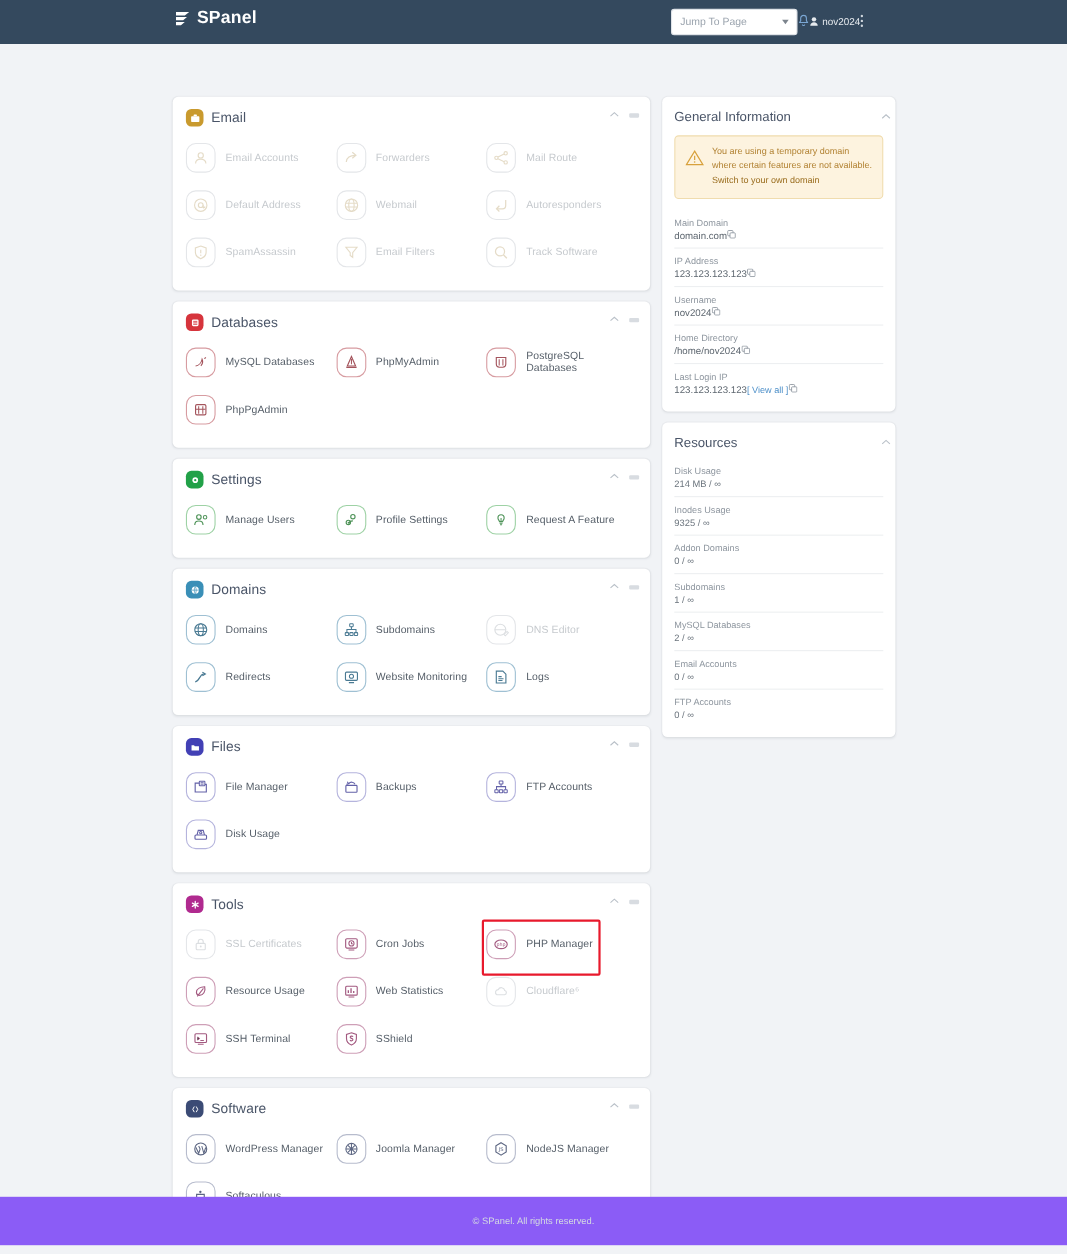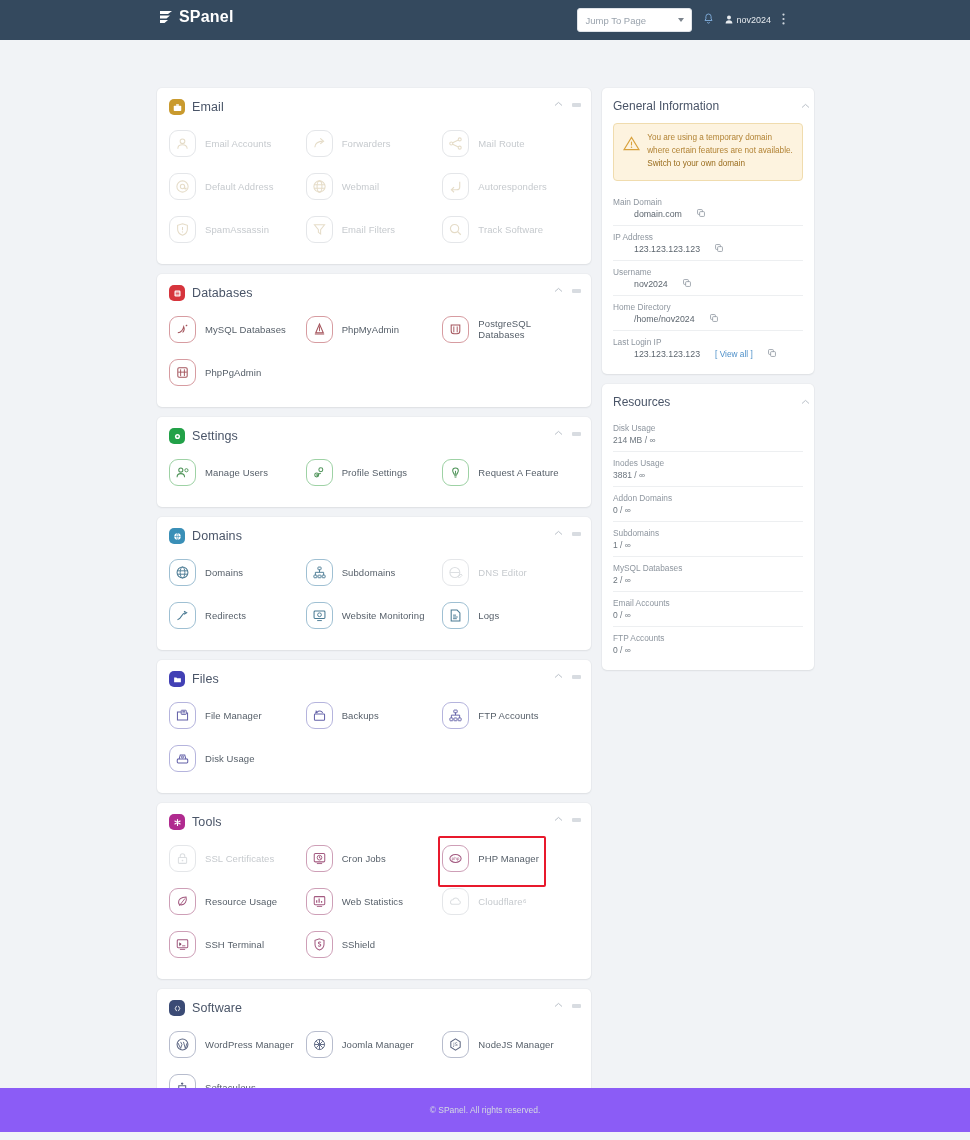--- a/index.html
+++ b/index.html
@@ -15,21 +15,21 @@
   .topbar {
     height: 40px; background: #34495e;
     display: flex; align-items: center;
     padding: 0 185px 0 0;
     position: relative;
   }
   .brand { position:absolute; left:157px; top:8px; display:flex; align-items:center; gap:4px; }
   .brand-mark { width:18px; height:18px; position:relative; }
   .brand-mark svg { display:block; }
   .brand-text { color:#ffffff; font-size:16px; font-weight:bold; letter-spacing:.2px; }
-  .top-right { position:absolute; right:185px; top:8px; display:flex; align-items:center; gap:11px; }
+  .top-right { position:absolute; right:185px; top:8px; display:flex; align-items:center; }
   .jump {
     width:115px; height:24px; background:#fff; border:1px solid #dfe3e8; border-radius:3px;
     display:flex; align-items:center; justify-content:space-between; padding:0 7px;
     font-size:9.5px; color:#9aa3ad;
   }
   .caret { width:0;height:0;border-left:3.5px solid transparent;border-right:3.5px solid transparent;border-top:4px solid #7c848d; }
   .bell { color:#7ba7d4; font-size:12px; line-height:1; }
   .user { display:flex; align-items:center; gap:3px; color:#e7ebef; font-size:9px; }
   .user-ico { font-size:9px; }
   .kebab { color:#cfd6dd; font-size:11px; letter-spacing:0; line-height:1; }
@@ -91,21 +91,21 @@
     display:flex; gap:7px; padding:8px 9px 9px 9px; align-items:flex-start;justify-content:center;
   }
   .warn-tri { flex:none; margin-top:4px; }
   .notice-txt { font-size:8.2px; color:#b28334; line-height:1.55; }
   .notice-txt b { color:#9a6d1e; font-weight:normal; display:block; margin-top:1px; }
 
   .kv { padding:0 11px; }
   .kv-row { padding:6px 0 6px 0; border-bottom:1px solid #edeff1; }
   .kv-row:last-child { border-bottom:none; }
   .kv-k { font-size:8.3px; color:#8e969f; margin-bottom:2px; }
-  .kv-v { font-size:8.8px; color:#5d666f; display:flex; align-items:center; gap:15px;margin-left:21px; }
+  .kv-v { font-size:8.8px; color:#5d666f; display:flex; align-items:center; gap:0; }
   .copy { display:inline-block; }
   .viewall { color:#4e90c9; font-size:8.3px; }
   .panel-pad-bottom { height:9px; }
 
   .res-row { padding:6px 0 6px 0; border-bottom:1px solid #edeff1; }
   .res-row:last-child { border-bottom:none; }
   .res-k { font-size:8.3px; color:#8e969f; margin-bottom:2px; }
   .res-v { font-size:8.5px; color:#6c757e; }
 
   
@@ -761,21 +761,21 @@
                 <path d="M1 4.5 4.5 1.4 8 4.5" fill="none" stroke="#b9c0c8" stroke-width="1"></path>
               </svg></span>
         </div>
         <div class="kv">
           <div class="res-row">
             <div class="res-k">Disk Usage</div>
             <div class="res-v">214 MB / ∞</div>
           </div>
           <div class="res-row">
             <div class="res-k">Inodes Usage</div>
-            <div class="res-v">3881 / ∞</div>
+            <div class="res-v">9325 / ∞</div>
           </div>
           <div class="res-row">
             <div class="res-k">Addon Domains</div>
             <div class="res-v">0 / ∞</div>
           </div>
           <div class="res-row">
             <div class="res-k">Subdomains</div>
             <div class="res-v">1 / ∞</div>
           </div>
           <div class="res-row">

